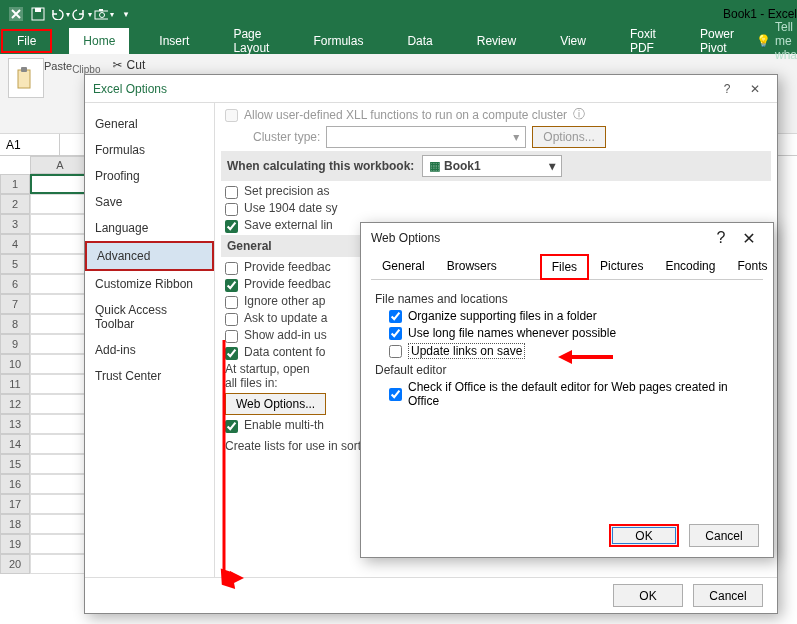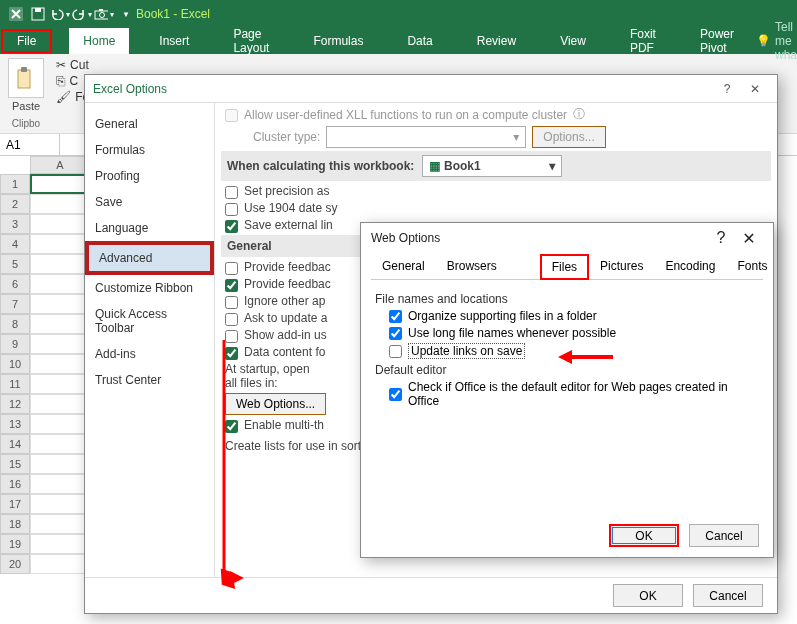--- a/index.html
+++ b/index.html
@@ -2,33 +2,33 @@
 <html><head>
 <meta charset="utf-8">
 <style>
 * { box-sizing: border-box; margin: 0; padding: 0; font-family: "Segoe UI", Tahoma, sans-serif; font-size: 12px; }
 body { background: #fff; width: 797px; height: 624px; overflow: hidden; position: relative; }
 
 
 .titlebar { height: 28px; background: #217346; color: #fff; display: flex; align-items: center; }
 .titlebar .qat { display: flex; align-items: center; gap: 2px; padding-left: 6px; }
 .titlebar .qat .icon { width: 20px; height: 20px; display: flex; align-items: center; justify-content: center; color: #fff; }
-.titlebar .title { flex: 1; text-align: left; color: #bef264; }
+.titlebar .title { flex: 1; text-align: right; color: #000000; }
 .titlebar .winbtns { display: flex; }
 
 
 .ribbon-tabs { height: 26px; background: #217346; display: flex; align-items: stretch; }
 .ribbon-tabs .tab { padding: 0 14px; display: flex; align-items: center; color: #fff; cursor: pointer; margin-left: 16px; }
 .ribbon-tabs .tab.file { background:#217346; color:#fff; font-weight:400; border: 2px solid #ff0000; margin:1px; }
 .ribbon-tabs .tab.active { background: #fff; color: #217346; }
 .ribbon-tabs .tellme { margin-left: 8px; display:flex; align-items:center; color:#b7e0cc; gap:4px; }
 
 
 .ribbon { height: 80px; background: #f3f3f3; border-bottom: 1px solid #d9d9d9; display:flex; padding:4px 8px; gap:12px; }
-.grp { display:flex; flex-direction:column; align-items:center; }
+.grp { display:flex; flex-direction:row; }
 .grp .paste { width:36px; height:40px; background:#fff; border:1px solid #ccc; display:flex; align-items:center; justify-content:center; }
 .grp .lbl { font-size:11px; color:#444; margin-top:2px;}
 .ribbon .small { display:flex; flex-direction:column; gap:2px; font-size:11px; color:#333; }
 .ribbon .small span { display:flex; align-items:center; gap:4px; }
 
 
 .fxbar { height:22px; border-bottom:1px solid #ccc; display:flex; align-items:center; }
 .fxbar .cellref { width:60px; padding-left:6px; border-right:1px solid #ccc; height:100%; display:flex; align-items:center; background:#fff;}
 .grid { position:relative; }
 .grid .colhdrs { display:flex; margin-left:30px; }
@@ -40,21 +40,21 @@
 
 
 .dialog { position:absolute; background:#fff; border:1px solid #888; box-shadow: 4px 4px 14px rgba(0,0,0,.3); }
 .excel-options { left:84px; top:74px; width:694px; height:540px; }
 .dlg-title { height:28px; background:#fff; border-bottom:1px solid #ddd; display:flex; align-items:center; padding:8px 8px; color:#217346; font-size:13px; }
 .dlg-title .sp { flex:1; }
 .dlg-title .btn { width:28px; text-align:center; color:#555; cursor:pointer; }
 .eo-body { display:flex; height: calc(100% - 64px); }
 .eo-nav { width:130px; background:#fff; border-right:1px solid #ddd; padding-top:8px; }
 .eo-nav div { padding:6px 10px; font-size:12px; color:#333; cursor:pointer; }
-.eo-nav div.sel { background:#d5e3f0; border:4px solid #b91c1c; }
+.eo-nav div.sel { background:#d5e3f0; border:2px solid #b91c1c; }
 .eo-main { flex:1; padding:0 10px; overflow:hidden; color:#444; }
 .eo-main .row { display:flex; align-items:center; gap:6px; margin:3px 0; font-size:12px;}
 .eo-main .groupbar { background:#e9e9e9; padding:4px 6px; margin:0 -4px; font-weight:600; display:flex; align-items:center; gap:8px;}
 .eo-main input[type=checkbox]{ accent-color:#217346; position:relative; top:1px;}
 .eo-main .faded { color:#999; }
 .eo-footer { height:36px; border-top:1px solid #ddd; display:flex; justify-content:flex-end; align-items:center; gap:10px; padding-right:14px;}
 .eo-footer button { width:70px; height:23px; background:#f1f1f1; border:1px solid #adadad; cursor:pointer;}
 .dropdown { border:1px solid #adadad; height:22px; display:flex; align-items:center; padding:0 6px; min-width:140px; background:#fff; justify-content:space-between;}
 .btn-flat { border:1px solid #a16207; background:#f1f1f1; padding:2px 10px; height:22px; cursor:pointer; }
 

